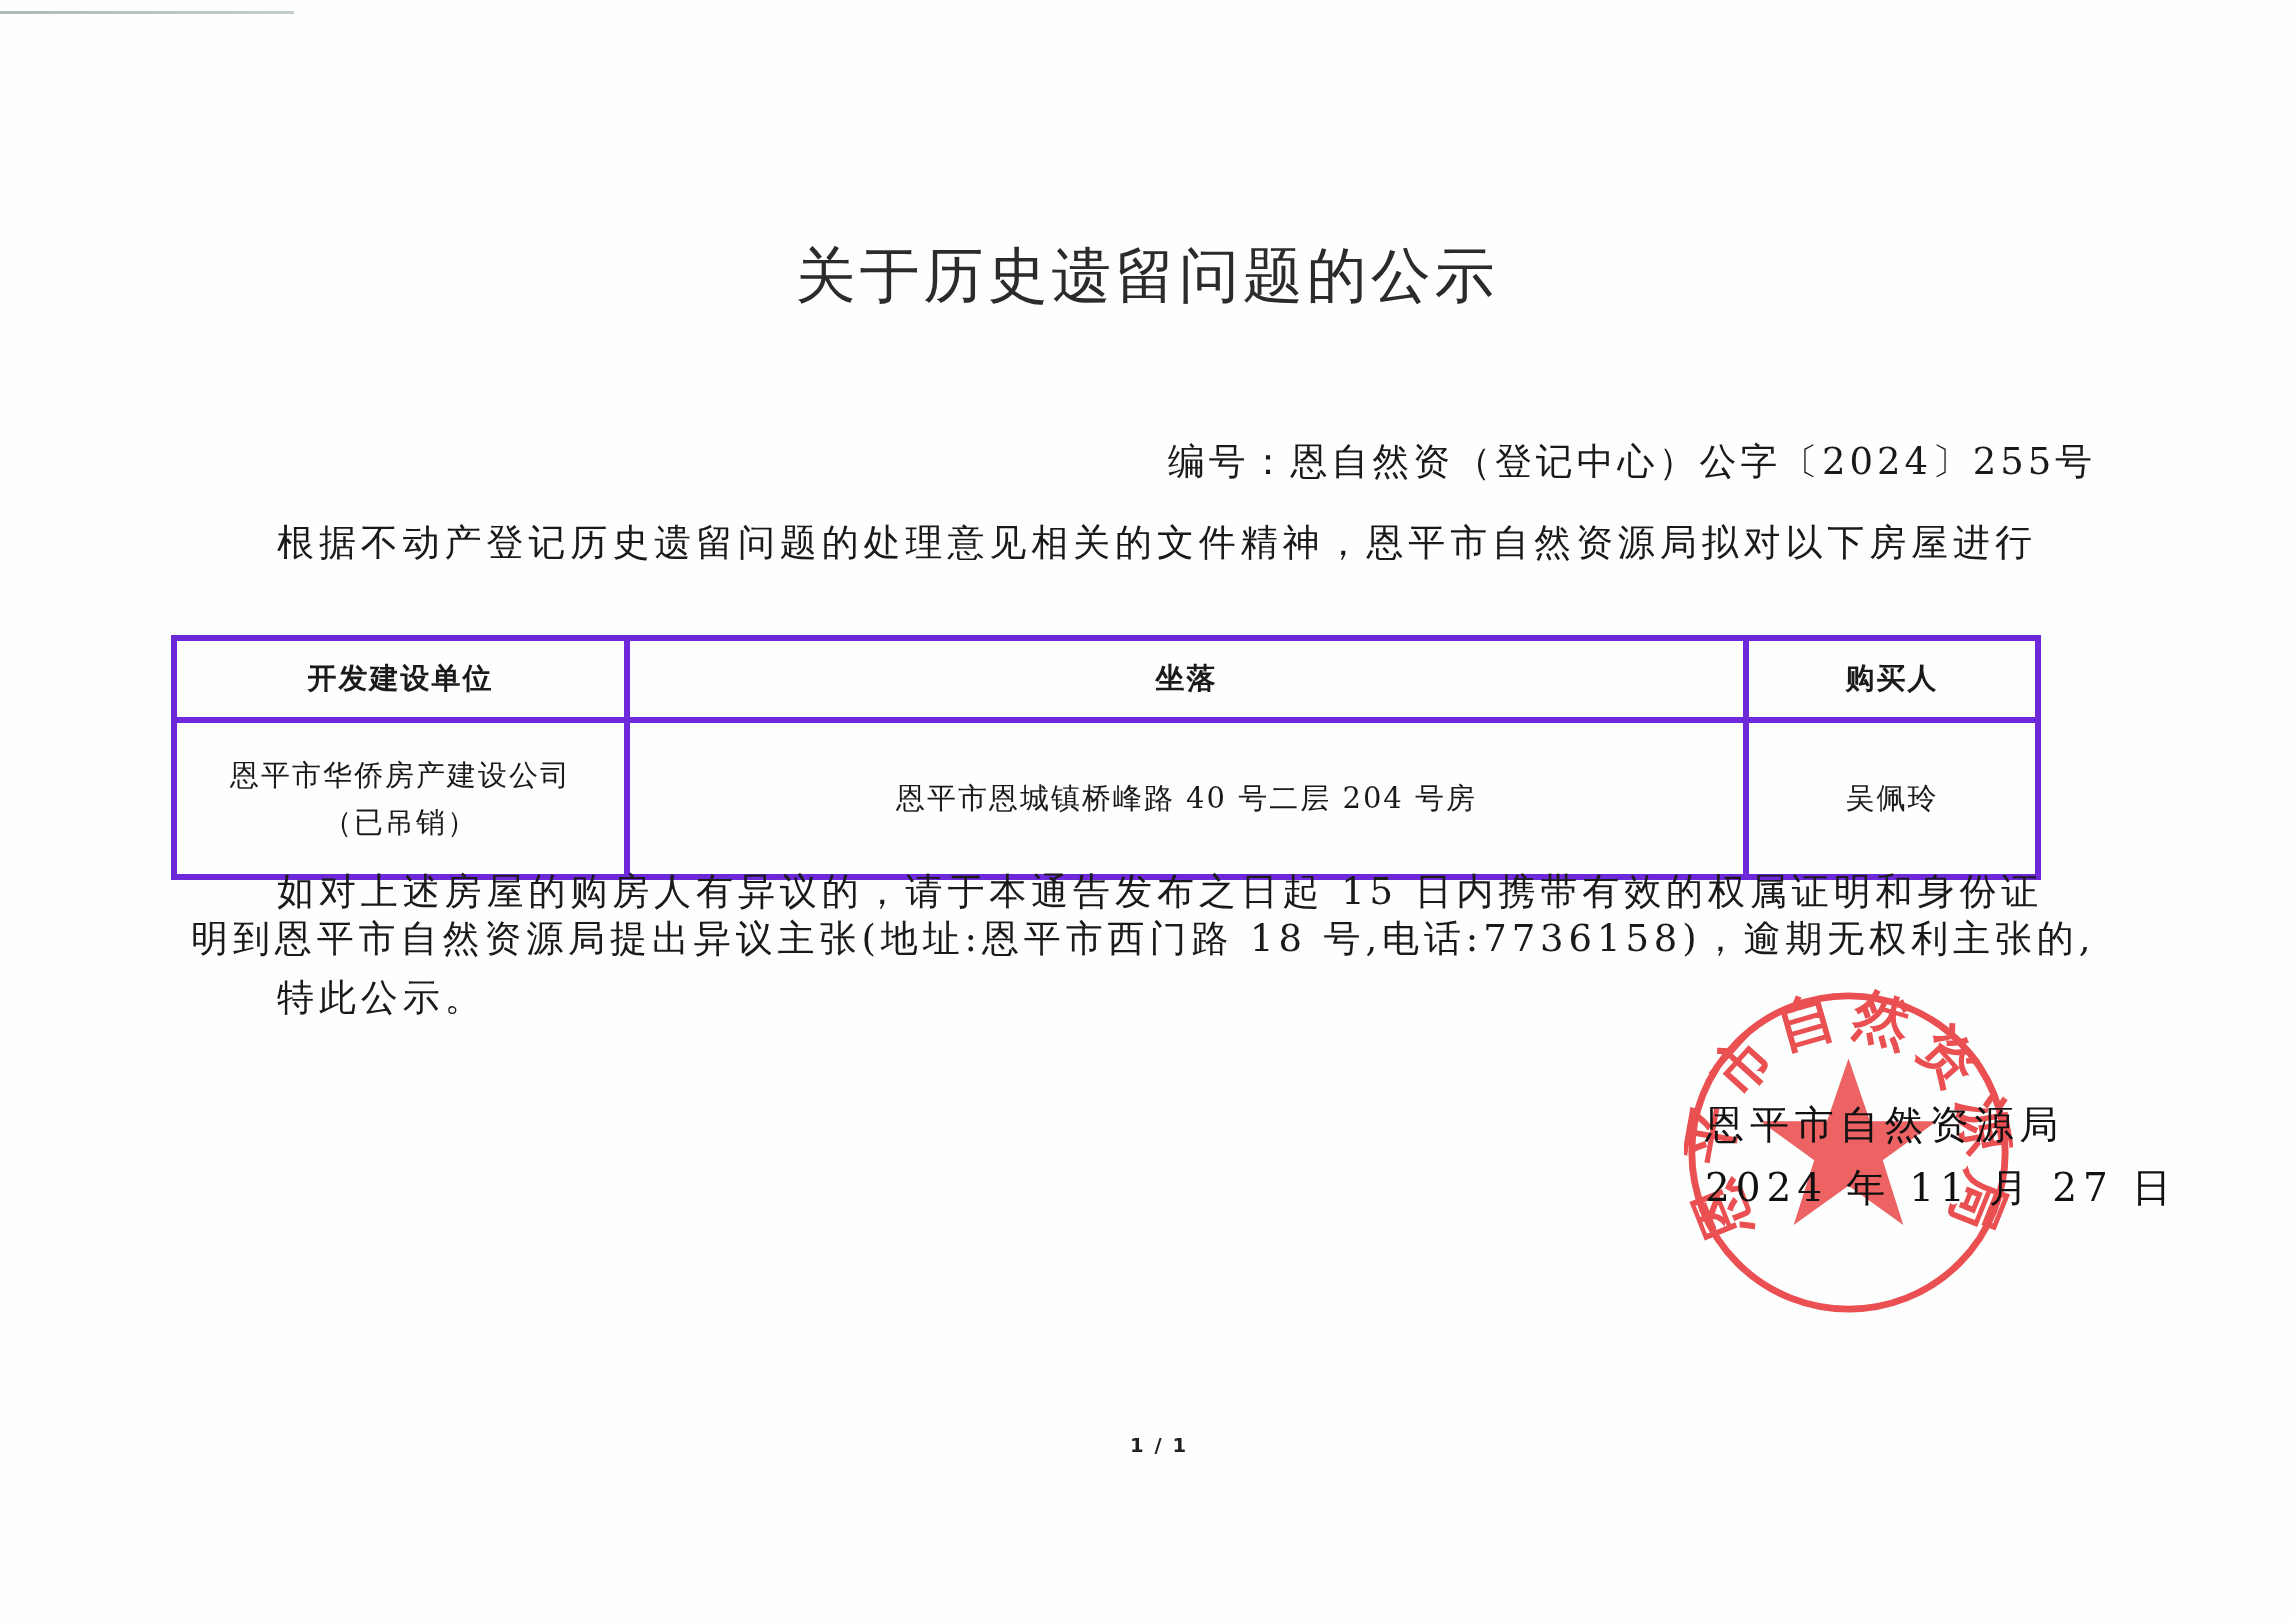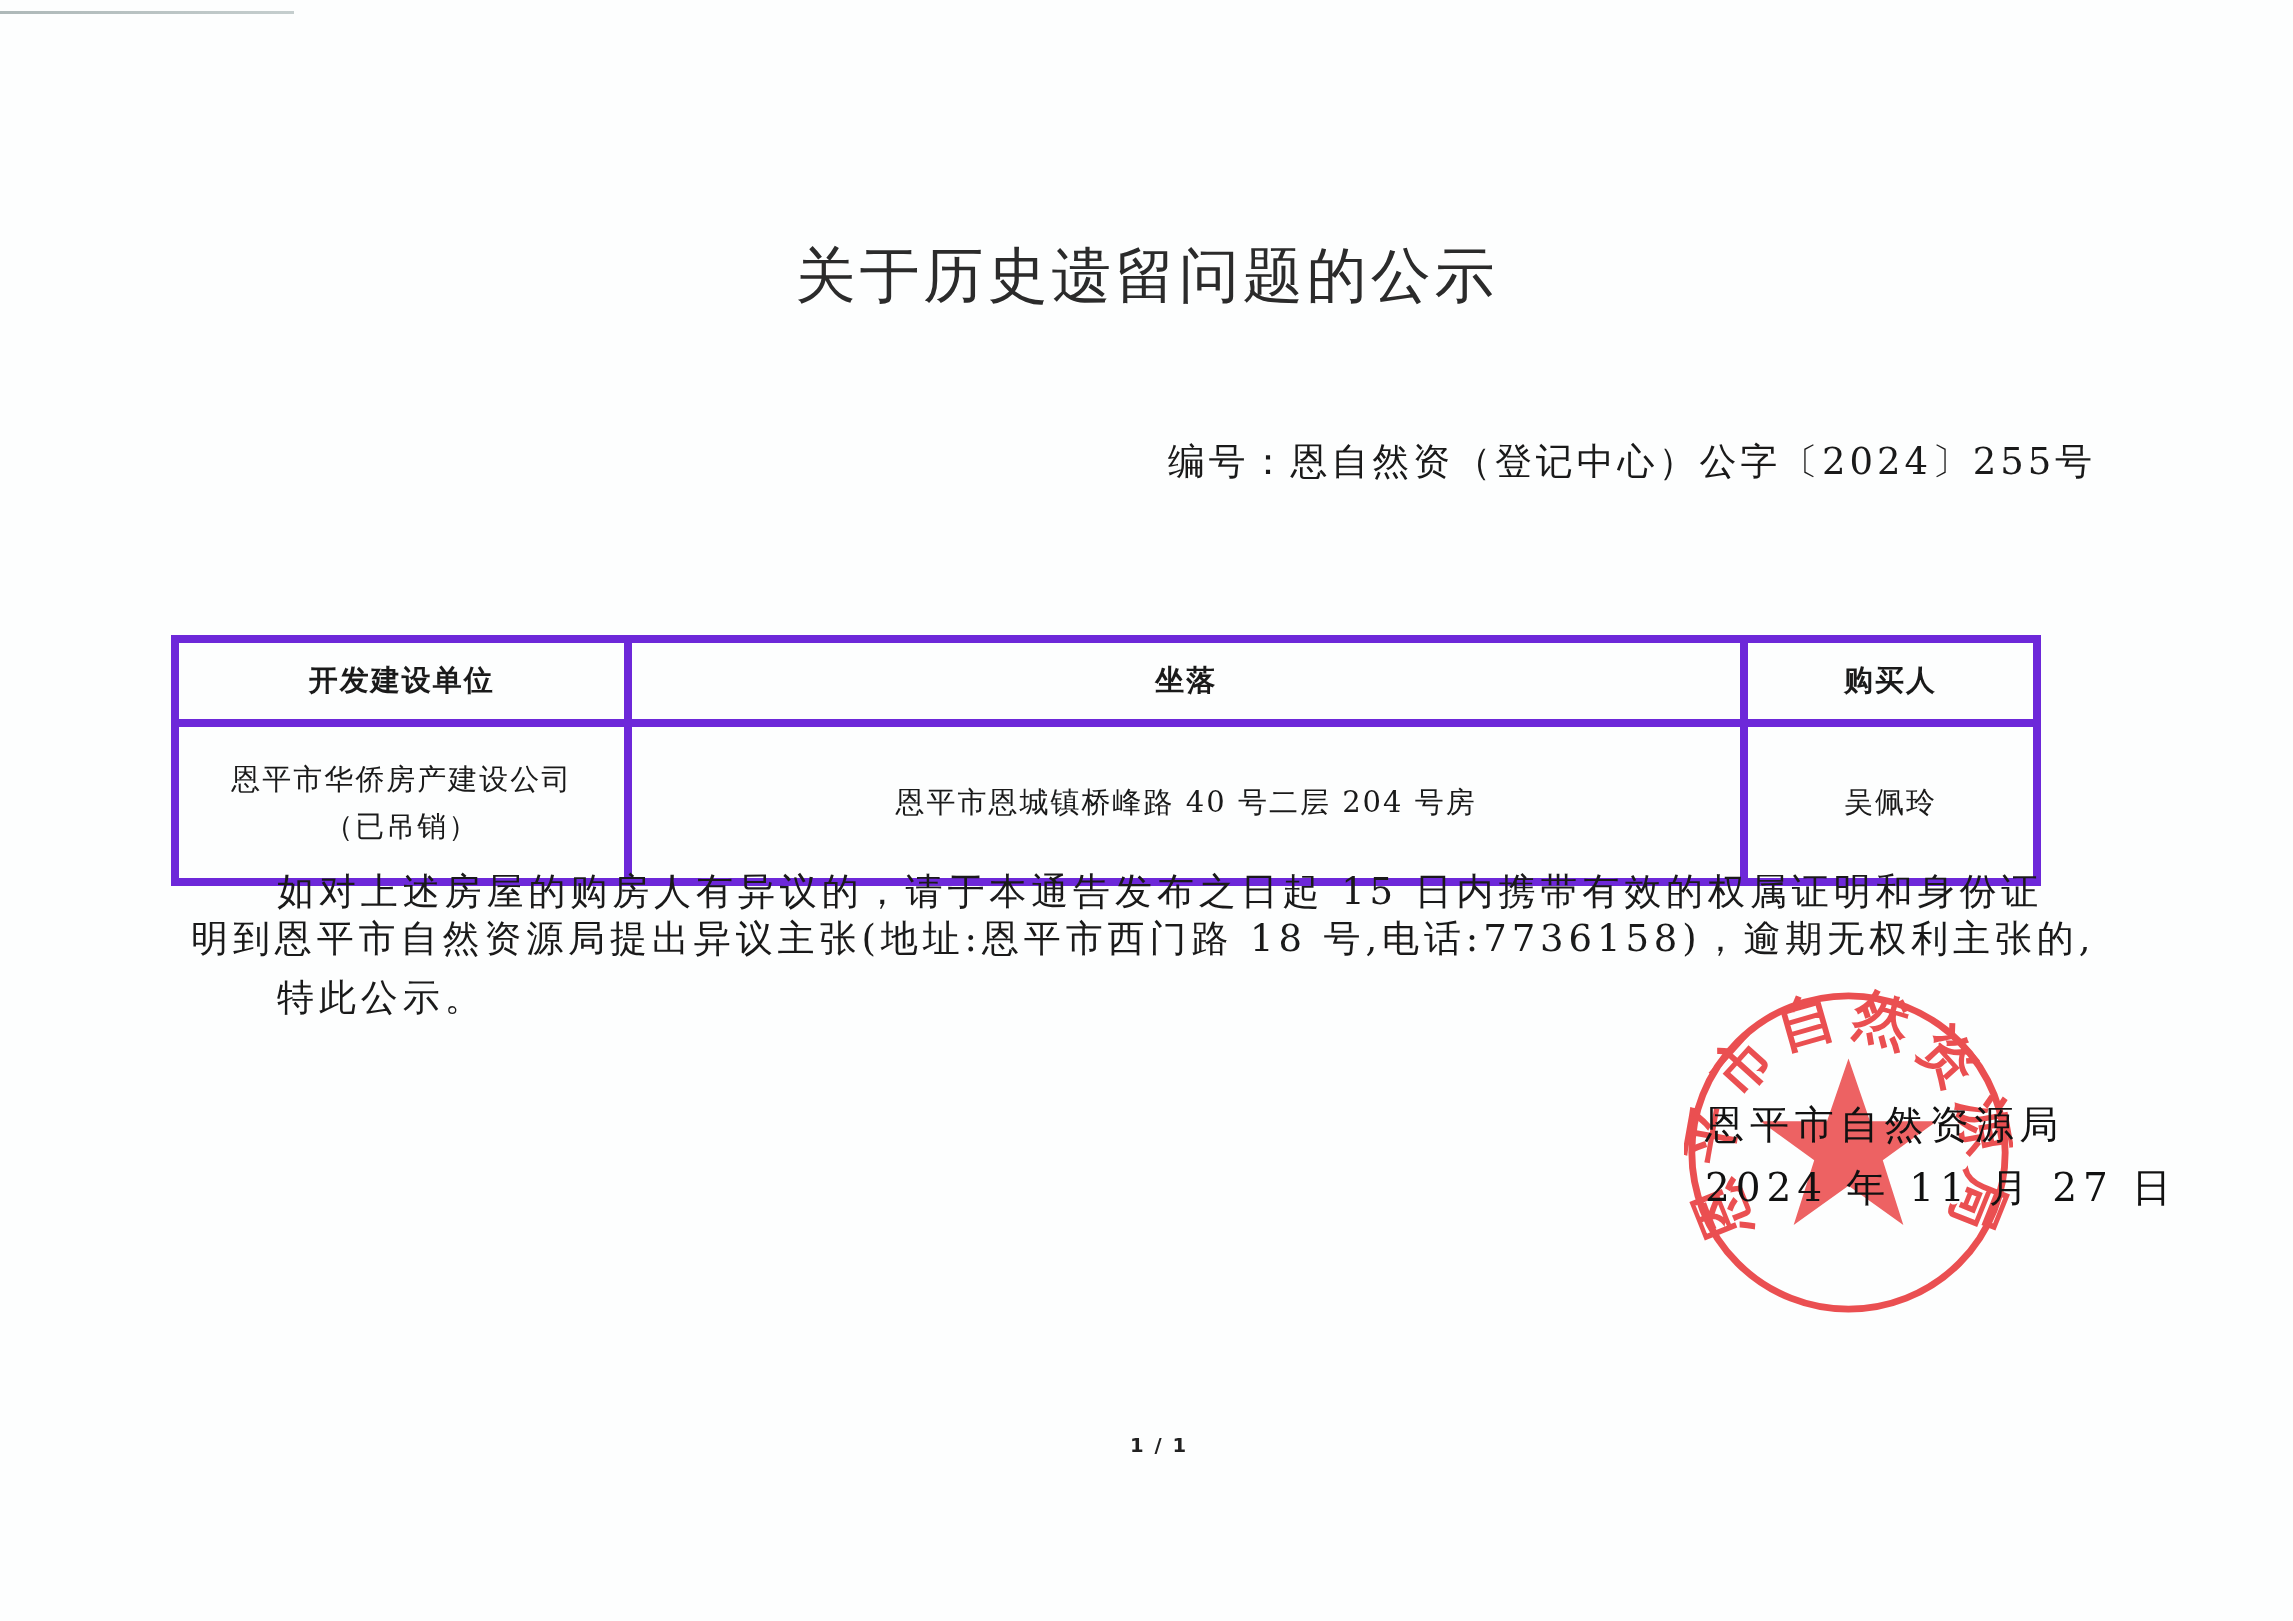--- a/index.html
+++ b/index.html
@@ -66,21 +66,21 @@
   table.registry {
     position: absolute;
     top: 635px;
     left: 171px;
     width: 1870px;
     border-collapse: collapse;
     font-size: 29px;
     letter-spacing: 2px;
   }
   table.registry th, table.registry td {
-    border: 8px solid #6d28d9;
+    border: 6px solid #6d28d9;
     text-align: center;
     vertical-align: middle;
     font-weight: normal;
   }
   table.registry th {
     height: 74px;
     font-weight: bold;
     font-family: "DejaVu Sans", "Liberation Sans", sans-serif;
     font-size: 29px;
   }
@@ -128,20 +128,21 @@
 </head>
 <body>
 
 <div class="scan-line"></div>
 
 <h1 class="title">关于历史遗留问题的公示</h1>
 
 <div class="docno">编号：恩自然资（登记中心）公字〔2024〕255号</div>
 
 <div class="para p1">
+  <span class="line indent">根据不动产登记历史遗留问题的处理意见相关的文件精神，恩平市自然资源局拟对以下房屋进行</span>
 </div>
 
 <table class="registry">
   <thead>
     <tr>
       <th class="col1">开发建设单位</th>
       <th class="col2">坐落</th>
       <th class="col3">购买人</th>
     </tr>
   </thead>

